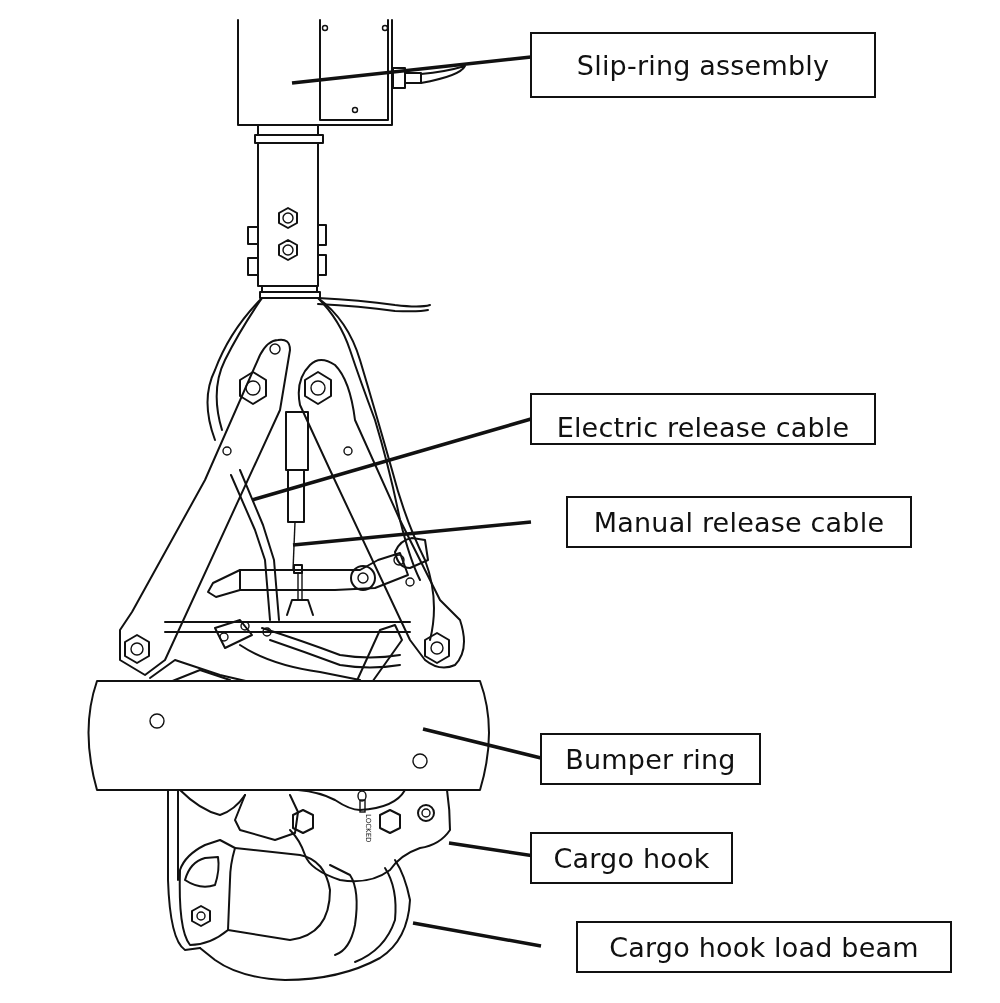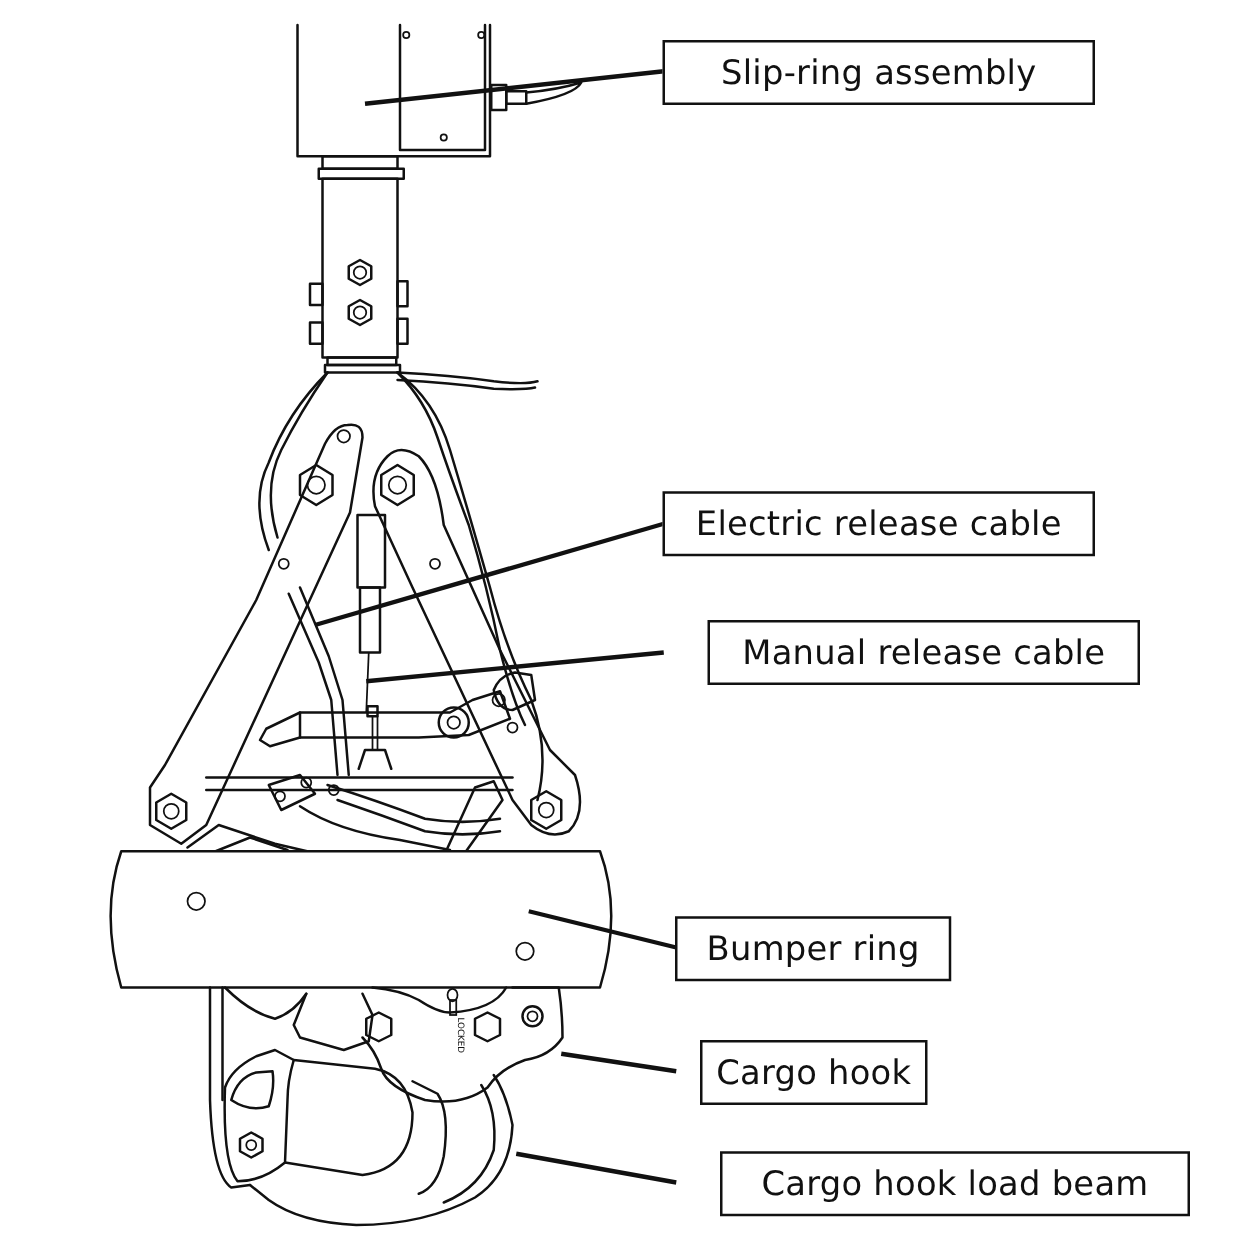--- a/index.html
+++ b/index.html
@@ -147,30 +147,30 @@
   <g>
     <line class="leader" x1="292" y1="83" x2="531" y2="57"></line>
     <line class="leader" x1="252" y1="500" x2="531" y2="419"></line>
     <line class="leader" x1="293" y1="545" x2="531" y2="522"></line>
     <line class="leader" x1="423" y1="729" x2="541" y2="758"></line>
     <line class="leader" x1="449" y1="843" x2="541" y2="857"></line>
     <line class="leader" x1="413" y1="923" x2="541" y2="946"></line>
   </g>
 </svg>
 
-<div class="label-box" style="left:530px; top:32px; width:346px; height:52px;text-align:center;">
+<div class="label-box" style="left:530px; top:32px; width:346px; height:66px;text-align:center;">
   <span>Slip-ring assembly</span>
 </div>
-<div class="label-box" style="left:530px; top:393px; width:346px; height:52px;">
+<div class="label-box" style="left:530px; top:393px; width:346px; height:52px;align-items:flex-end;">
   <span>Electric release cable</span>
 </div>
 <div class="label-box" style="left:530px; top:496px; width:346px; height:52px;margin-left:36px;">
   <span>Manual release cable</span>
 </div>
 <div class="label-box" style="left:540px; top:733px; width:221px; height:52px;">
   <span>Bumper ring</span>
 </div>
-<div class="label-box" style="left:560px; top:832px; width:182px; height:52px;">
+<div class="label-box" style="left:530px; top:832px; width:203px; height:52px;">
   <span>Cargo hook</span>
 </div>
 <div class="label-box" style="left:540px; top:921px; width:376px; height:52px;margin-left:36px;">
   <span>Cargo hook load beam</span>
 </div>
 
 </body></html>

